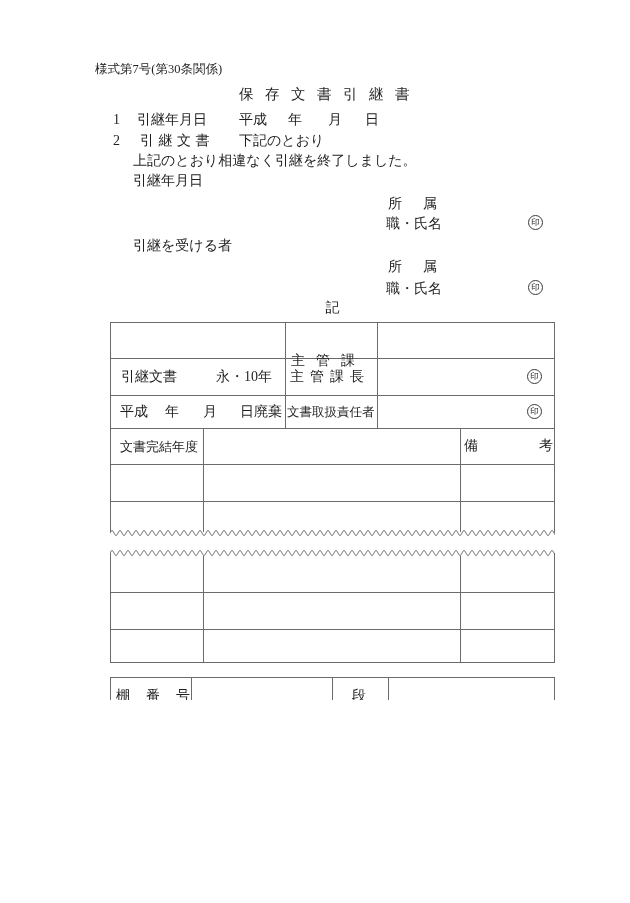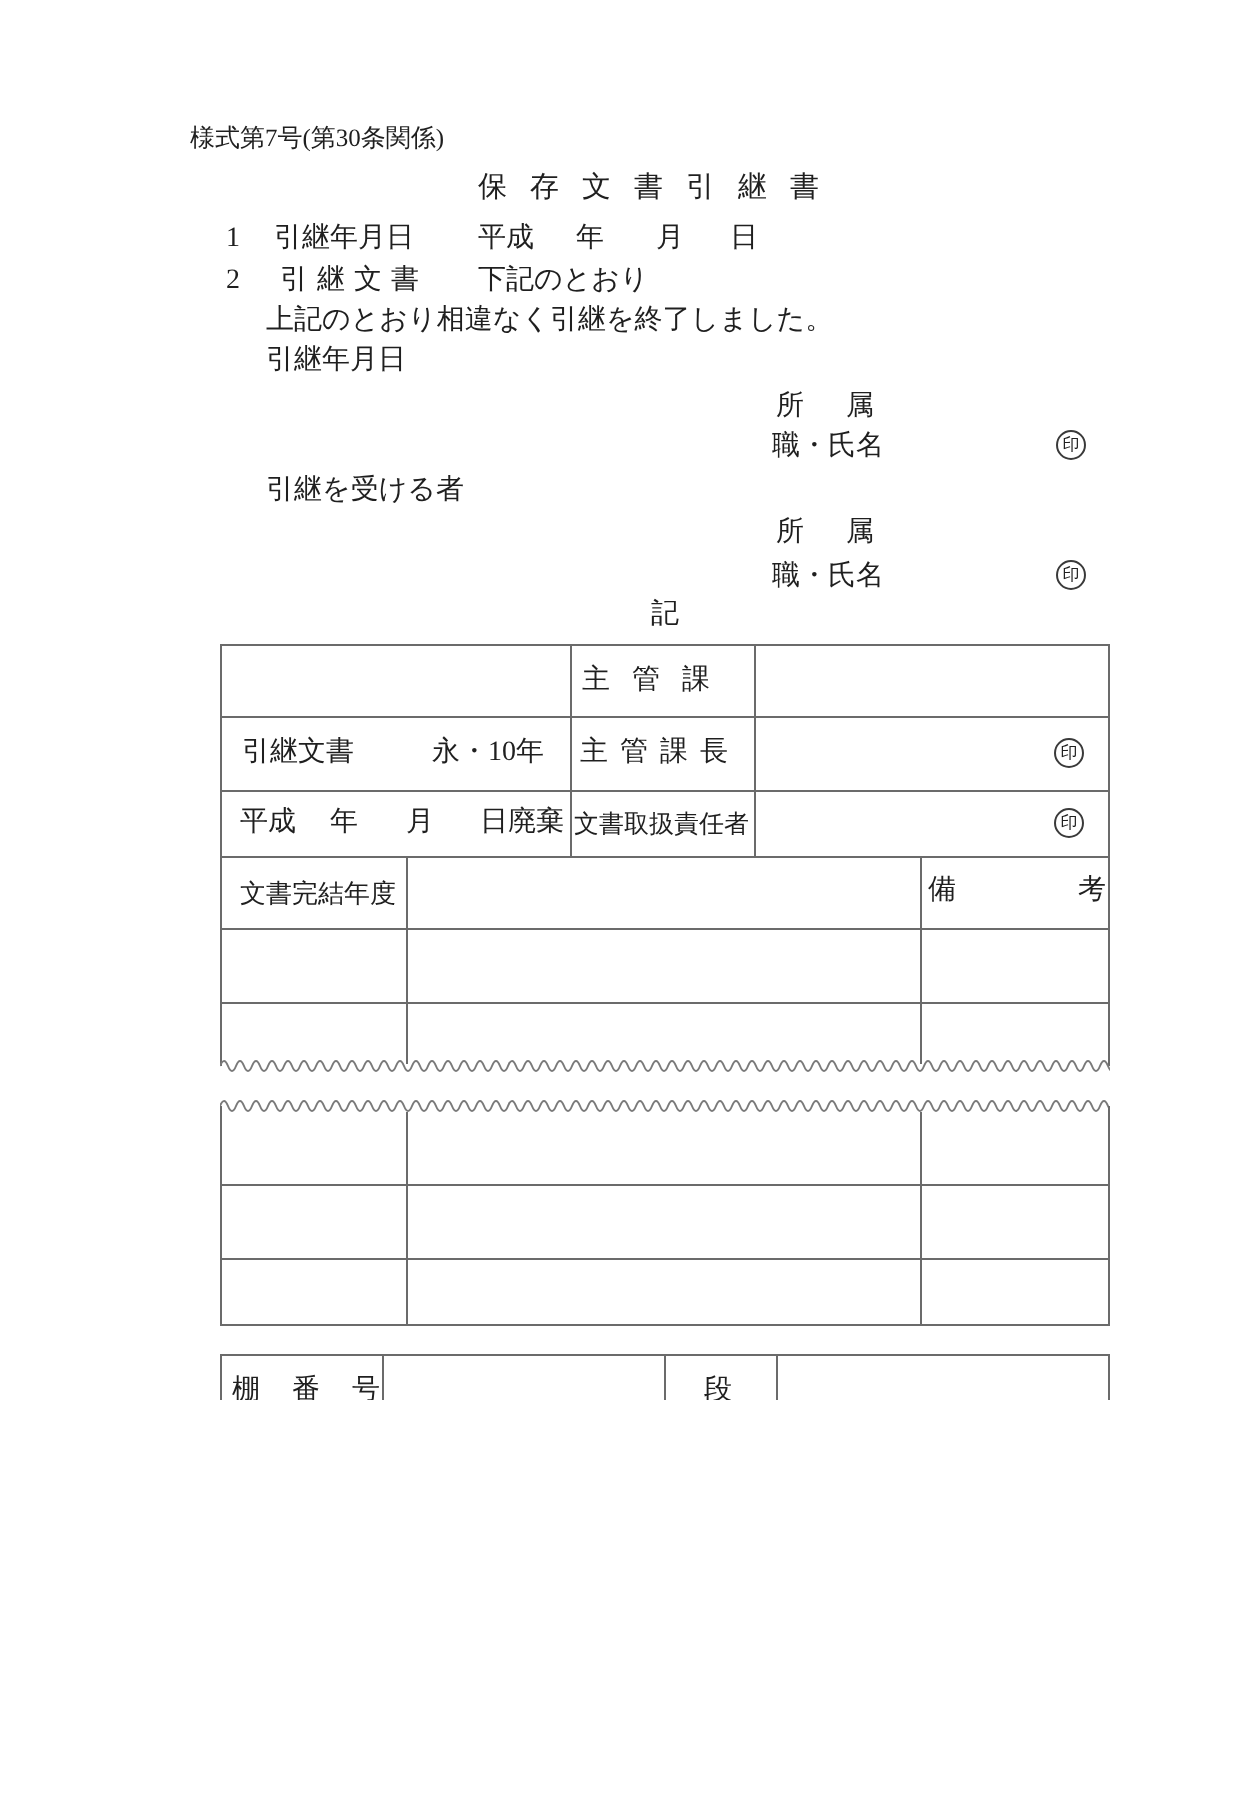--- a/index.html
+++ b/index.html
@@ -12,21 +12,21 @@
   .hl{position:absolute;height:1px;background:#6b6b6b;left:110px;width:445px;}
   .vl{position:absolute;width:1px;background:#6b6b6b;}
   .wave{position:absolute;left:110px;width:445px;height:10px;}
   .wave path{fill:none;stroke:#7a7a7a;stroke-width:1;}
   .seal{
     position:absolute;width:13px;height:13px;border:1px solid #3a3a3a;border-radius:50%;
     font-size:8.5px;line-height:13px;text-align:center;letter-spacing:0;
   }
   .fs125{font-size:12.5px;} .fs13{font-size:13px;}
   .title{font-size:14.5px;letter-spacing:11.5px;}
-  .ls45{letter-spacing:4.5px;} .ls6{letter-spacing:6px;} .ls11{letter-spacing:11px;}
+  .ls45{letter-spacing:4.5px;} .ls6{letter-spacing:6px;} .ls11{letter-spacing:11px;margin-top:20px;}
   .ls16{letter-spacing:16px;} .ls21{letter-spacing:21px;} .ls60{letter-spacing:60px;}
   .ls61{letter-spacing:61px;}
   .center445{left:110px;width:445px;text-align:center;}
 </style>
 </head>
 <body>
 
 <div class="page">
 
   <div class="t fs125" style="left:95px;top:62px">様式第7号(第30条関係)</div>

